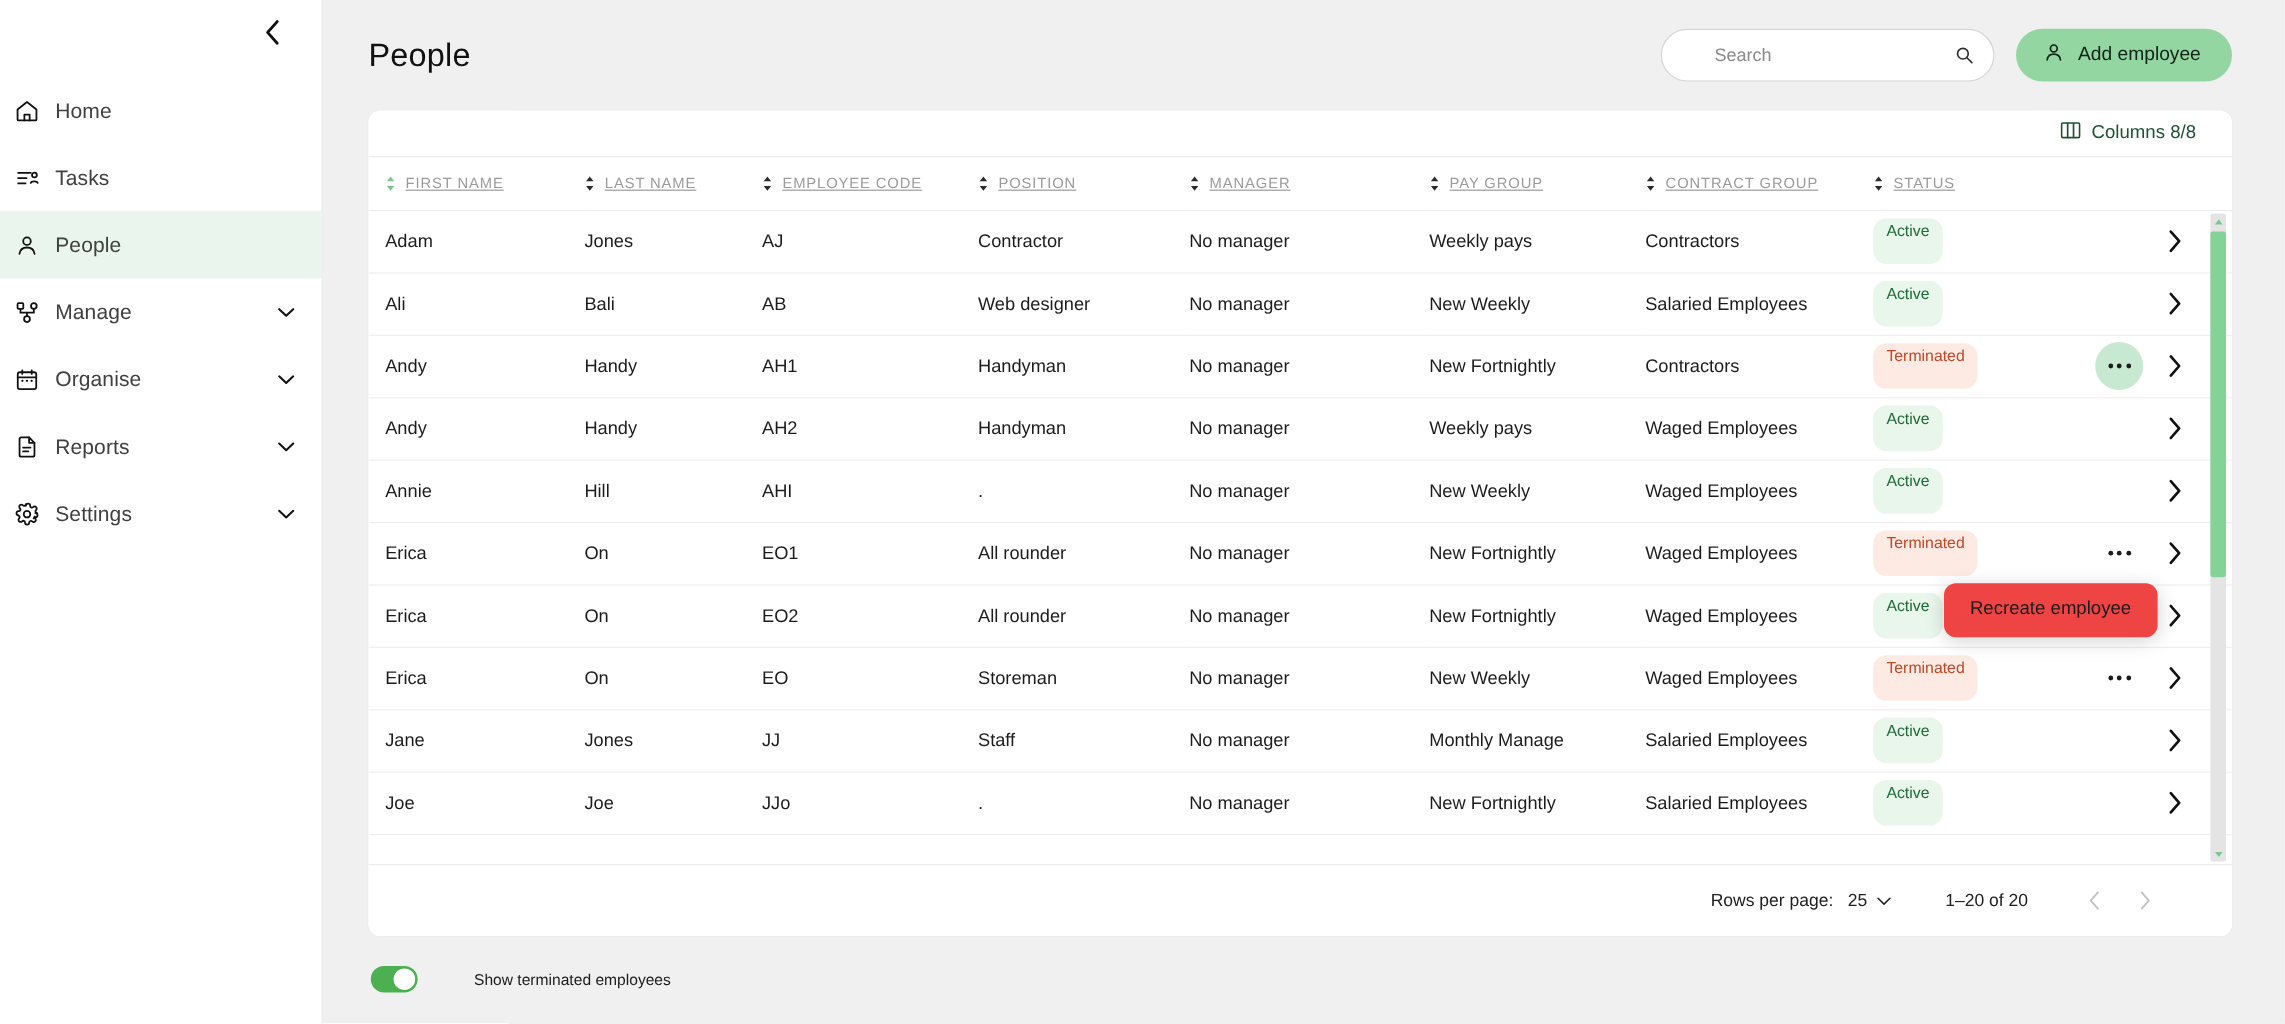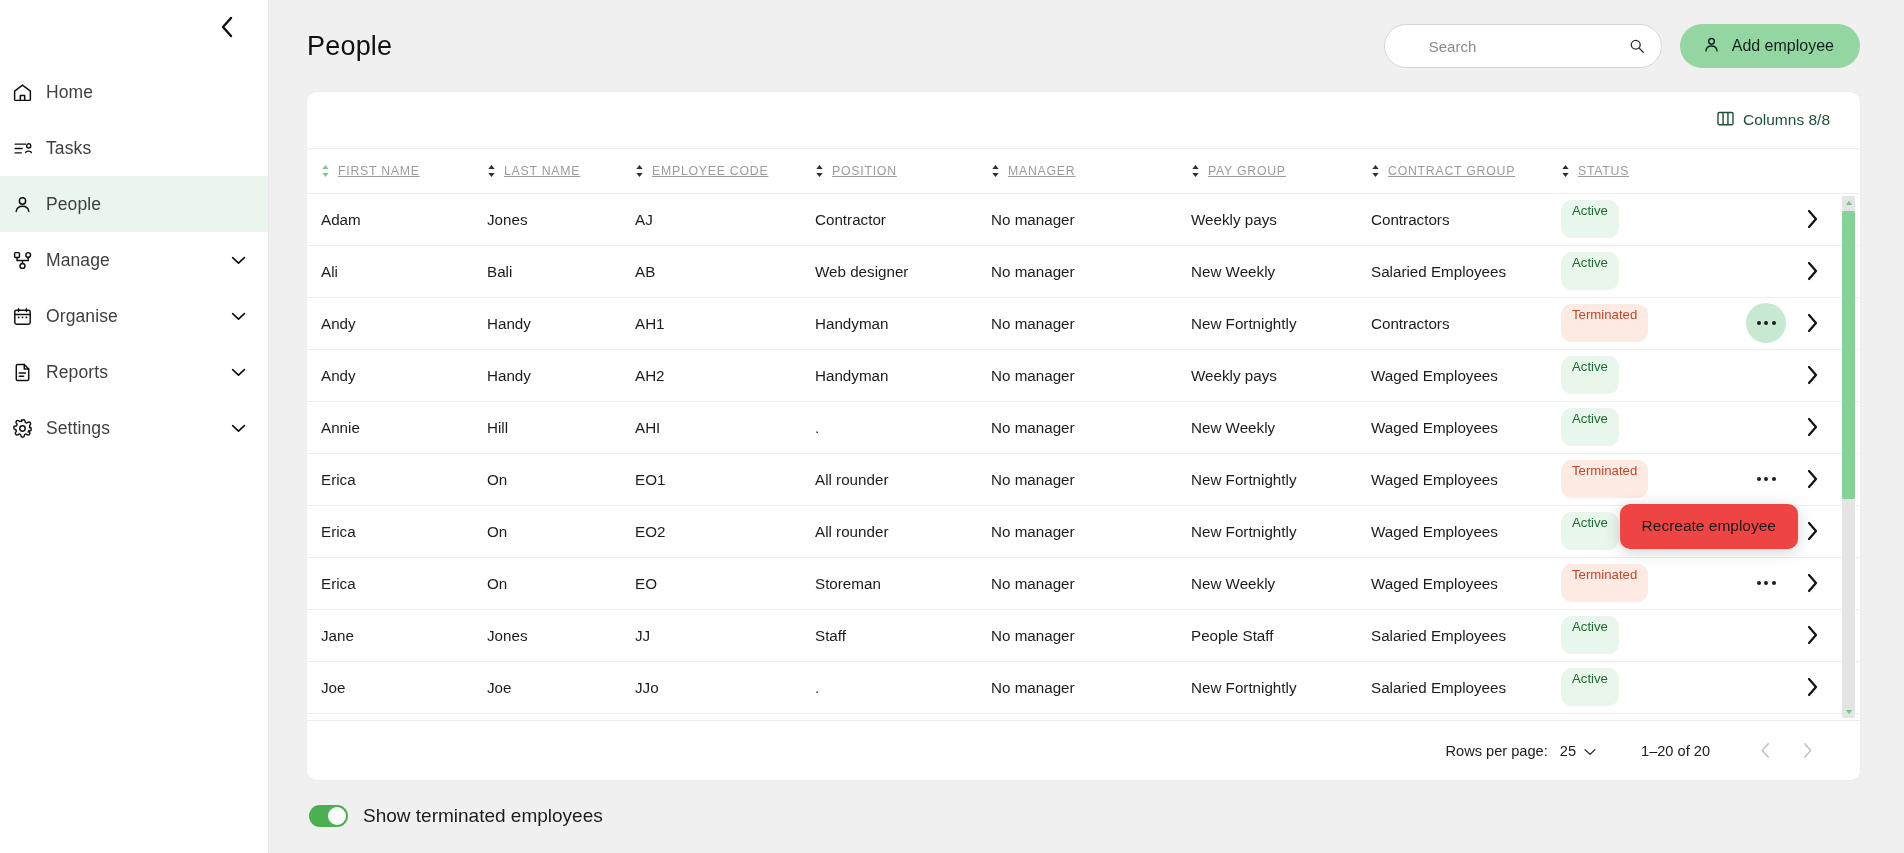--- a/index.html
+++ b/index.html
@@ -65,21 +65,21 @@
   
   .card {
     margin: 0 44px 0 38px;
     background: #fff; border-radius: 10px;
     height: 688px;
     display: flex; flex-direction: column;
     overflow: hidden; position: relative;
     box-shadow: 0 0 0 1px #ededed;
   }
   .card-toolbar {
-    height: 57px; display: flex; align-items: center; justify-content: flex-end;
+    height: 39px; display: flex; align-items: center; justify-content: flex-end;
     padding-right: 30px; border-bottom: 1px solid #ececec;
   }
   .columns-btn {
     display: flex; align-items: center; gap: 9px; cursor: pointer;
     background: none; border: none;
     font-size: 15.5px; color: #1d5134;
     font-family: "Liberation Sans", sans-serif;
   }
 
   
@@ -148,36 +148,36 @@
   .vscroll-arrow { height: 13px; display: flex; align-items: center; justify-content: center; }
   .vscroll-thumb {
     position: absolute; top: 15px; left: 0; width: 13px; height: 288px;
     background: #84d396; border-radius: 2px; cursor: pointer;
   }
   .vscroll-arrow.bottom { position: absolute; bottom: 0; left: 0; width: 13px; }
 
   
   .card-footer {
     height: 60px; display: flex; align-items: center; justify-content: flex-end;
-    padding-right: 40px; gap: 0; border-top: 1px solid #ececec; background: #fff;
+    padding-right: 60px; gap: 0; border-top: 1px solid #ececec; background: #fff;
   }
   .rpp-label { font-size: 14.6px; color: #202020; }
   .rpp-select {
     display: flex; align-items: center; gap: 7px; cursor: pointer;
     margin-left: 12px; font-size: 14.6px; color: #202020;
   }
   .range-text { font-size: 14.6px; color: #202020; margin-left: 44px; }
   .pager { display: flex; align-items: center; gap: 16px; margin-left: 42px; }
   .pager-btn { width: 26px; height: 26px; border: none; background: none; cursor: pointer; display: flex; align-items: center; justify-content: center; }
 
   
   .bottom-bar { display: flex; align-items: center; gap: 15px; padding: 25px 0 0 40px; }
   .switch { width: 39px; height: 22px; border-radius: 12px; background: #4caf50; position: relative; cursor: pointer; }
   .switch .knob { position: absolute; top: 2px; right: 2px; width: 18px; height: 18px; border-radius: 50%; background: #fff; }
-  .bottom-label { font-size: 19px; color: #1c1c1c; }
+  .bottom-label { font-size: 13px; color: #1c1c1c; margin-left: 32px; }
 </style>
 </head>
 <body>
 
 <div class="app">
 
   <aside class="sidebar">
     <div class="collapse-row">
       <button class="collapse-btn">
         <svg width="14" height="22" viewBox="0 0 14 22">
@@ -630,21 +630,21 @@
                     </div>
                   </div>
                 </td>
               </tr>
               <tr>
                 <td class="col-first">Jane</td>
                 <td class="col-last">Jones</td>
                 <td class="col-code">JJ</td>
                 <td class="col-pos">Staff</td>
                 <td class="col-mgr">No manager</td>
-                <td class="col-pay">People Staff</td>
+                <td class="col-pay">Monthly Manage</td>
                 <td class="col-contr">Salaried Employees</td>
                 <td class="col-status">
                   <div style="display:flex;align-items:center;height:100%">
                     <span class="badge active">Active</span>
                     <div class="row-actions" style="margin-left:auto">
                       <button class="dots-btn hidden">
                         <span></span>
                         <span></span>
                         <span></span>
                       </button>

